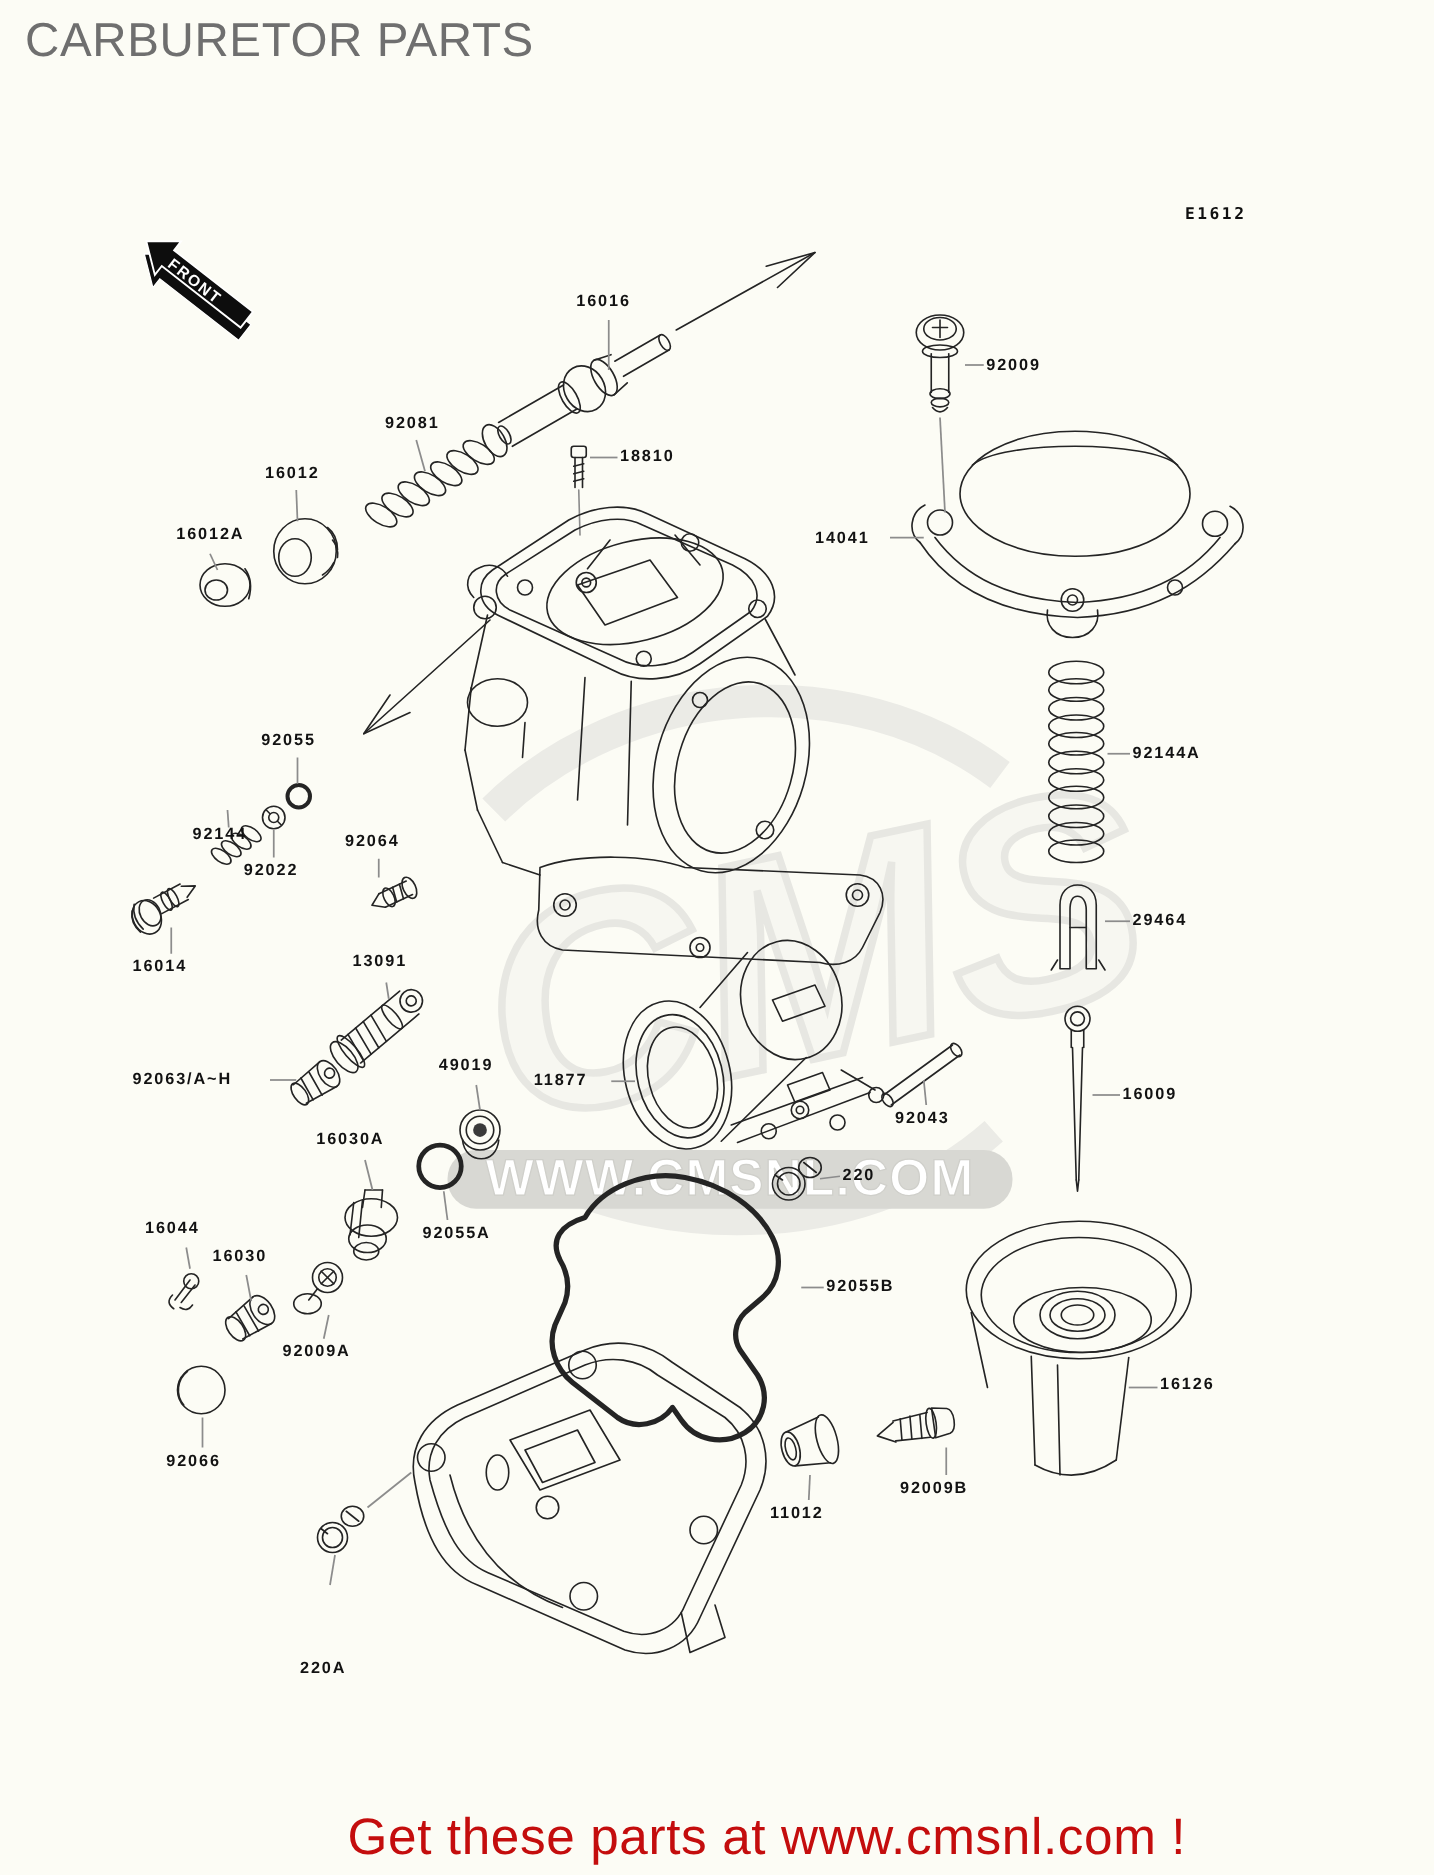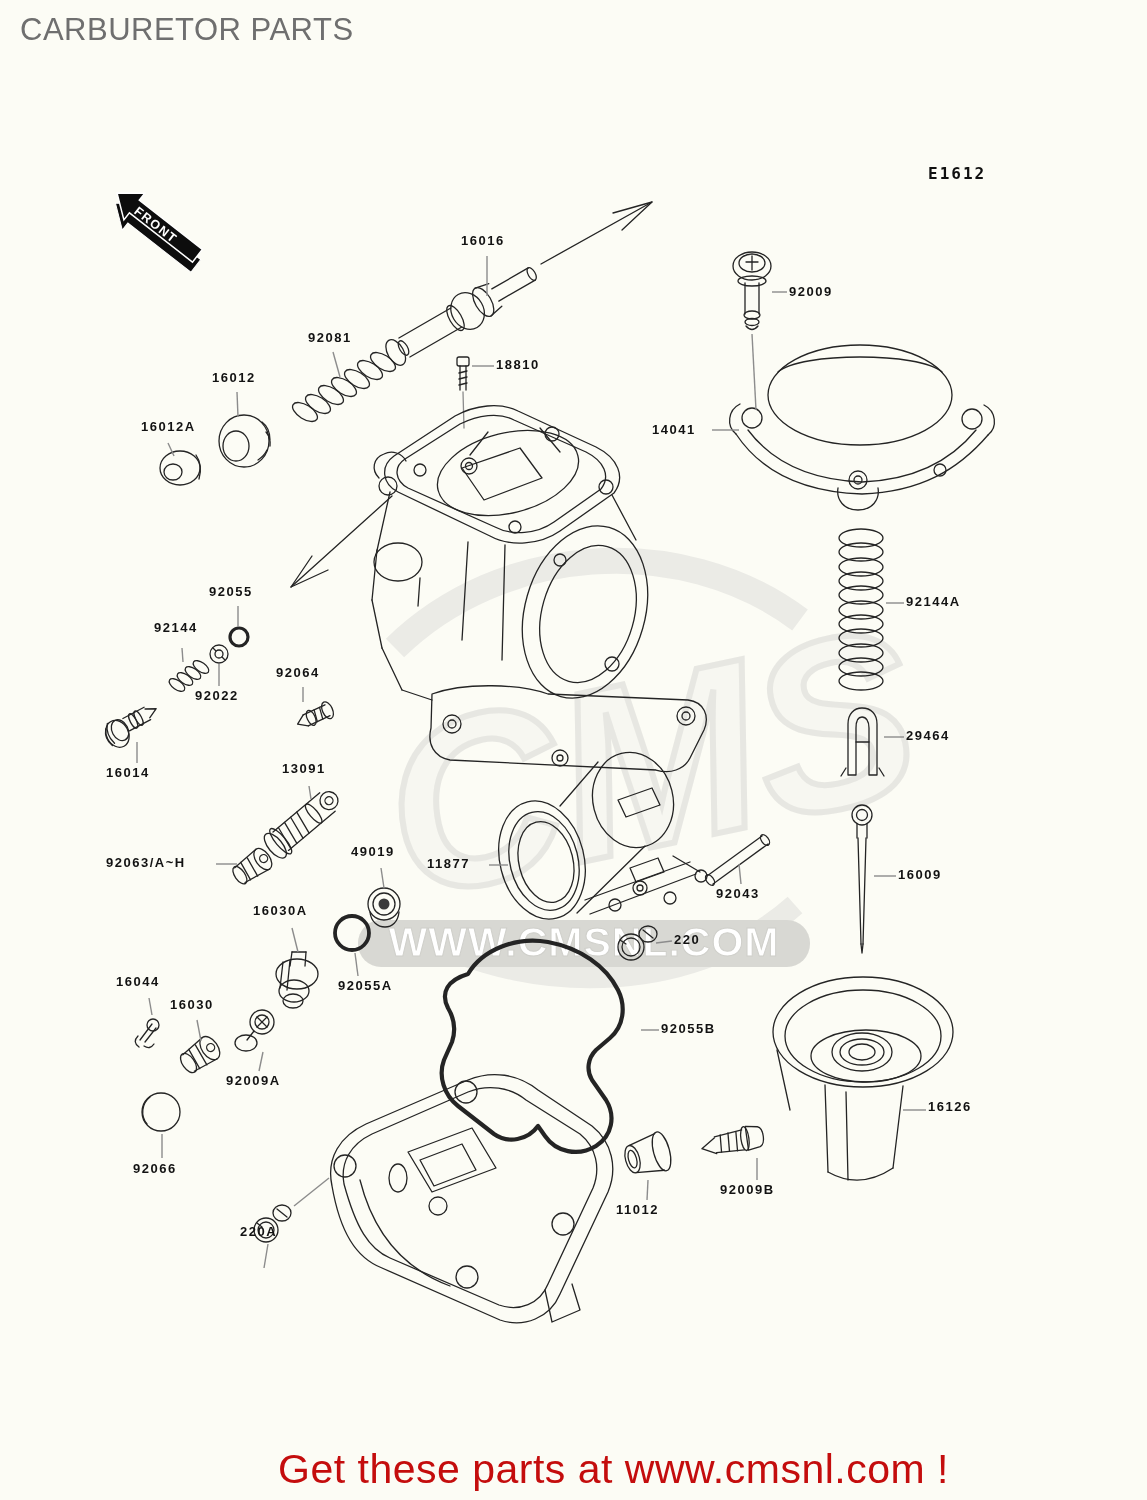--- a/index.html
+++ b/index.html
@@ -1,21 +1,21 @@
 <!DOCTYPE html>
 <html><head>
 <meta charset="utf-8">
 <style>
   html,body{margin:0;padding:0;background:#ffffff;}
   .stage{position:relative;width:1147px;height:1500px;background:#fcfcf5;overflow:hidden;
          font-family:"Liberation Sans",sans-serif;}
-  .page-title{position:absolute;left:20px;top:12px;font-size:31px;font-weight:400;
+  .page-title{position:absolute;left:20px;top:12px;font-size:38px;font-weight:400;
               color:#6f6f6f;letter-spacing:.5px;white-space:nowrap;}
-  .diagram-code{position:absolute;left:928px;top:164px;font-family:"DejaVu Sans Mono",monospace;
-                font-weight:700;font-size:16px;letter-spacing:2px;color:#101010;}
+  .diagram-code{position:absolute;left:948px;top:164px;font-family:"DejaVu Sans Mono",monospace;
+                font-weight:700;font-size:13px;letter-spacing:2px;color:#101010;}
   .plabel{position:absolute;font-weight:700;font-size:13px;letter-spacing:1.5px;
           color:#121212;white-space:nowrap;}
   .footer-link{position:absolute;left:0;width:100%;top:1446px;text-align:center;
                font-size:41px;font-weight:400;color:#c40d0d;letter-spacing:.5px;
                text-decoration:none;cursor:pointer;margin-left:40px;}
   svg.canvas{position:absolute;left:0;top:0;}
 </style>
 </head>
 <body>
 
@@ -442,37 +442,37 @@
   <div class="plabel" style="left:461px;top:233px">16016</div>
   <div class="plabel" style="left:308px;top:330px">92081</div>
   <div class="plabel" style="left:212px;top:370px">16012</div>
   <div class="plabel" style="left:141px;top:419px">16012A</div>
   <div class="plabel" style="left:496px;top:357px">18810</div>
   <div class="plabel" style="left:789px;top:284px">92009</div>
   <div class="plabel" style="left:652px;top:422px">14041</div>
   <div class="plabel" style="left:906px;top:594px">92144A</div>
   <div class="plabel" style="left:906px;top:728px">29464</div>
   <div class="plabel" style="left:209px;top:584px">92055</div>
-  <div class="plabel" style="left:154px;top:620px">92144</div>
+  <div class="plabel" style="left:154px;top:659px">92144</div>
   <div class="plabel" style="left:195px;top:688px">92022</div>
   <div class="plabel" style="left:276px;top:665px">92064</div>
   <div class="plabel" style="left:106px;top:765px">16014</div>
   <div class="plabel" style="left:282px;top:761px">13091</div>
   <div class="plabel" style="left:106px;top:855px">92063/A~H</div>
   <div class="plabel" style="left:351px;top:844px">49019</div>
   <div class="plabel" style="left:427px;top:856px">11877</div>
   <div class="plabel" style="left:716px;top:886px">92043</div>
   <div class="plabel" style="left:898px;top:867px">16009</div>
   <div class="plabel" style="left:674px;top:932px">220</div>
   <div class="plabel" style="left:253px;top:903px">16030A</div>
   <div class="plabel" style="left:338px;top:978px">92055A</div>
   <div class="plabel" style="left:116px;top:974px">16044</div>
   <div class="plabel" style="left:170px;top:997px">16030</div>
   <div class="plabel" style="left:226px;top:1073px">92009A</div>
   <div class="plabel" style="left:133px;top:1161px">92066</div>
   <div class="plabel" style="left:661px;top:1021px">92055B</div>
   <div class="plabel" style="left:928px;top:1099px">16126</div>
   <div class="plabel" style="left:616px;top:1202px">11012</div>
   <div class="plabel" style="left:720px;top:1182px">92009B</div>
-  <div class="plabel" style="left:240px;top:1224px">220A</div>
+  <div class="plabel" style="left:240px;top:1326px">220A</div>
 
   <div class="footer-link">Get these parts at www.cmsnl.com !</div>
 </div>
 
 </body></html>

